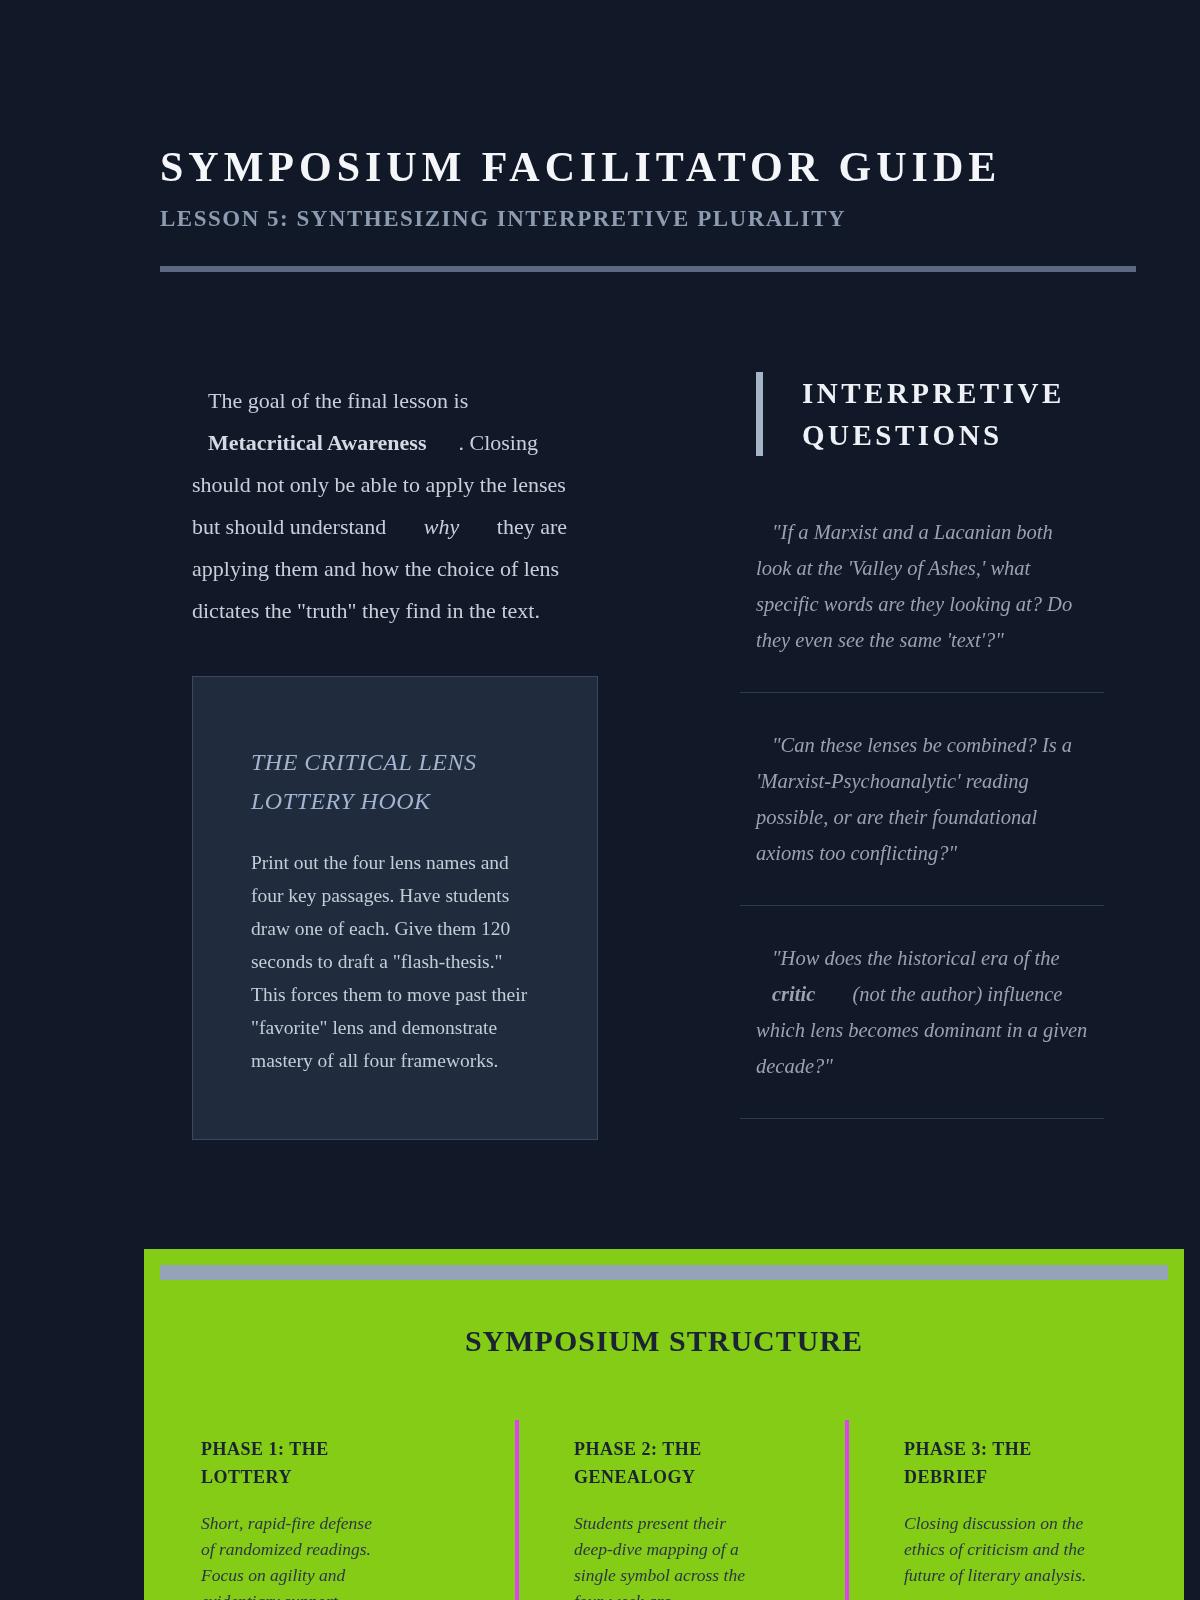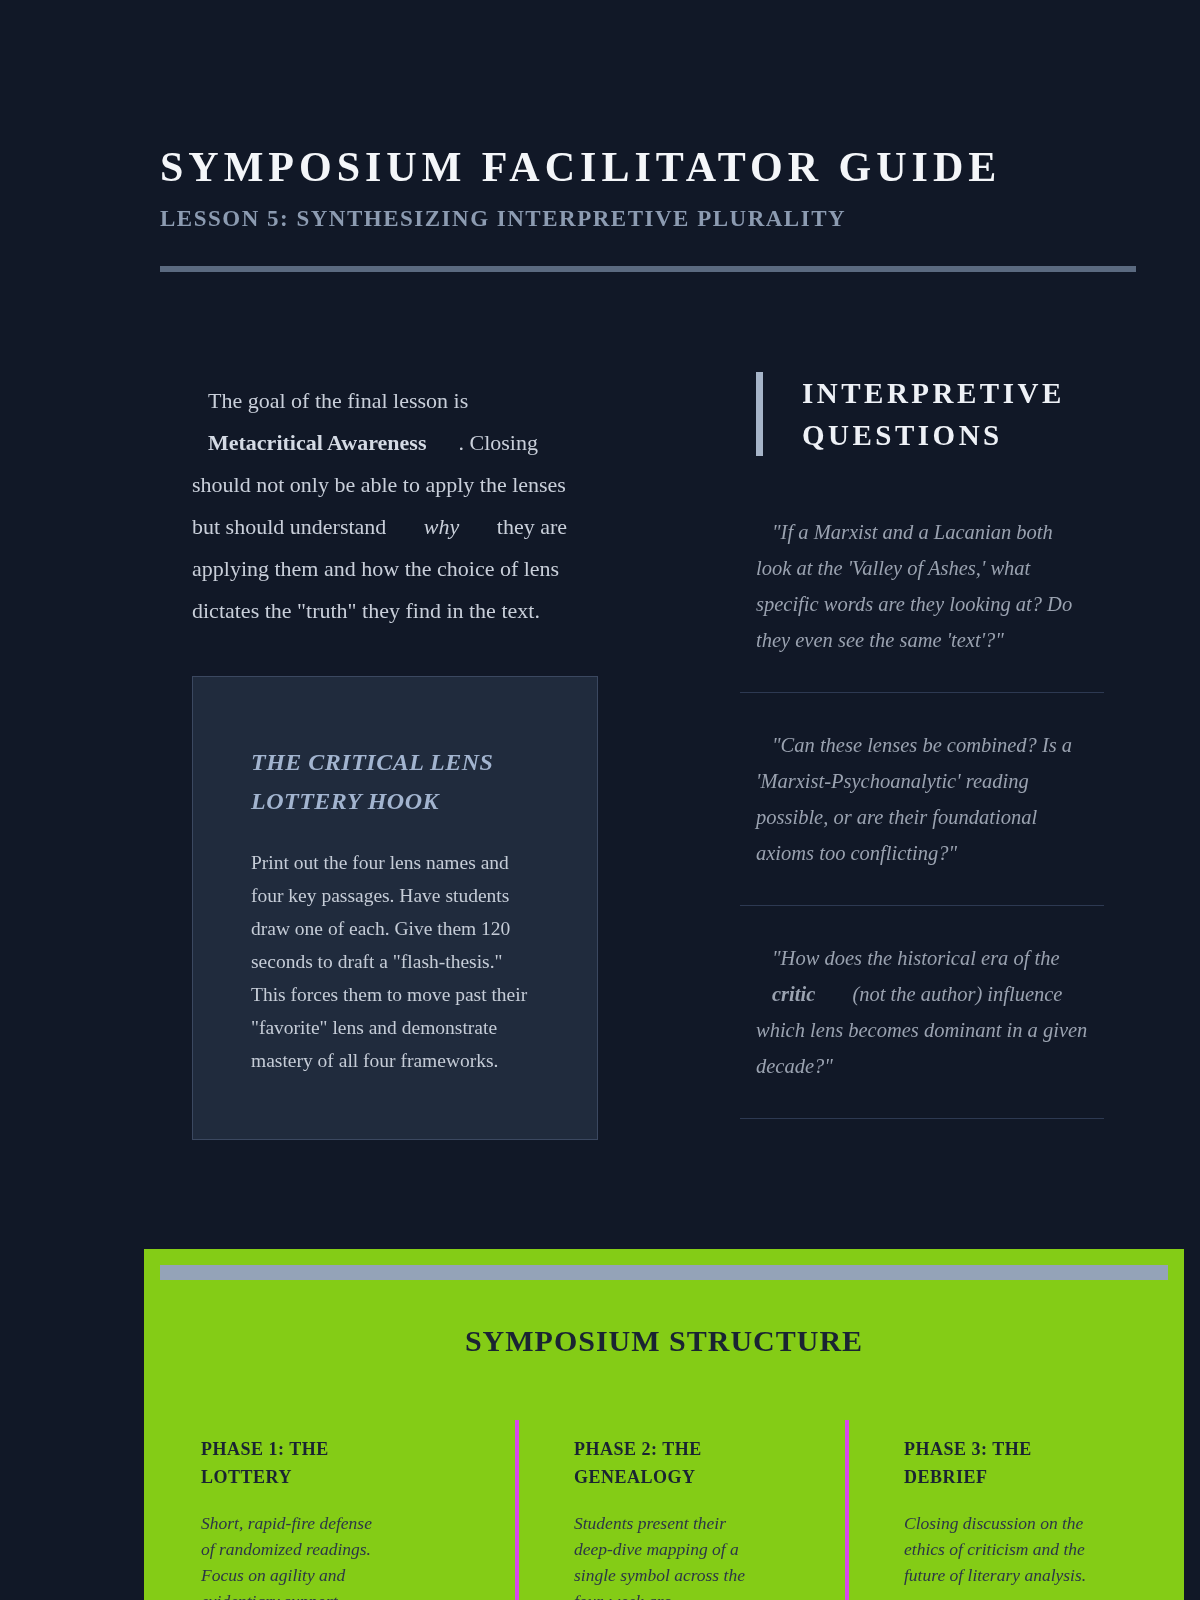--- a/index.html
+++ b/index.html
@@ -68,21 +68,21 @@
 
   .hook-card {
     margin-top: 44px;
     background: #202b3d;
     border: 1px solid #3b4860;
     padding: 50px 42px 46px 42px;
   }
   .hook-title {
     color: #a2b4cf;
     font-size: 24px;
-    font-weight: 700;
+    font-weight: 400;
     font-style: italic;
     letter-spacing: 0.5px;
     line-height: 1.6;
   }
   .hook-body {
     margin-top: 26px;
     color: #c5ccd7;
     font-size: 19.5px;
     line-height: 33px;
   }

